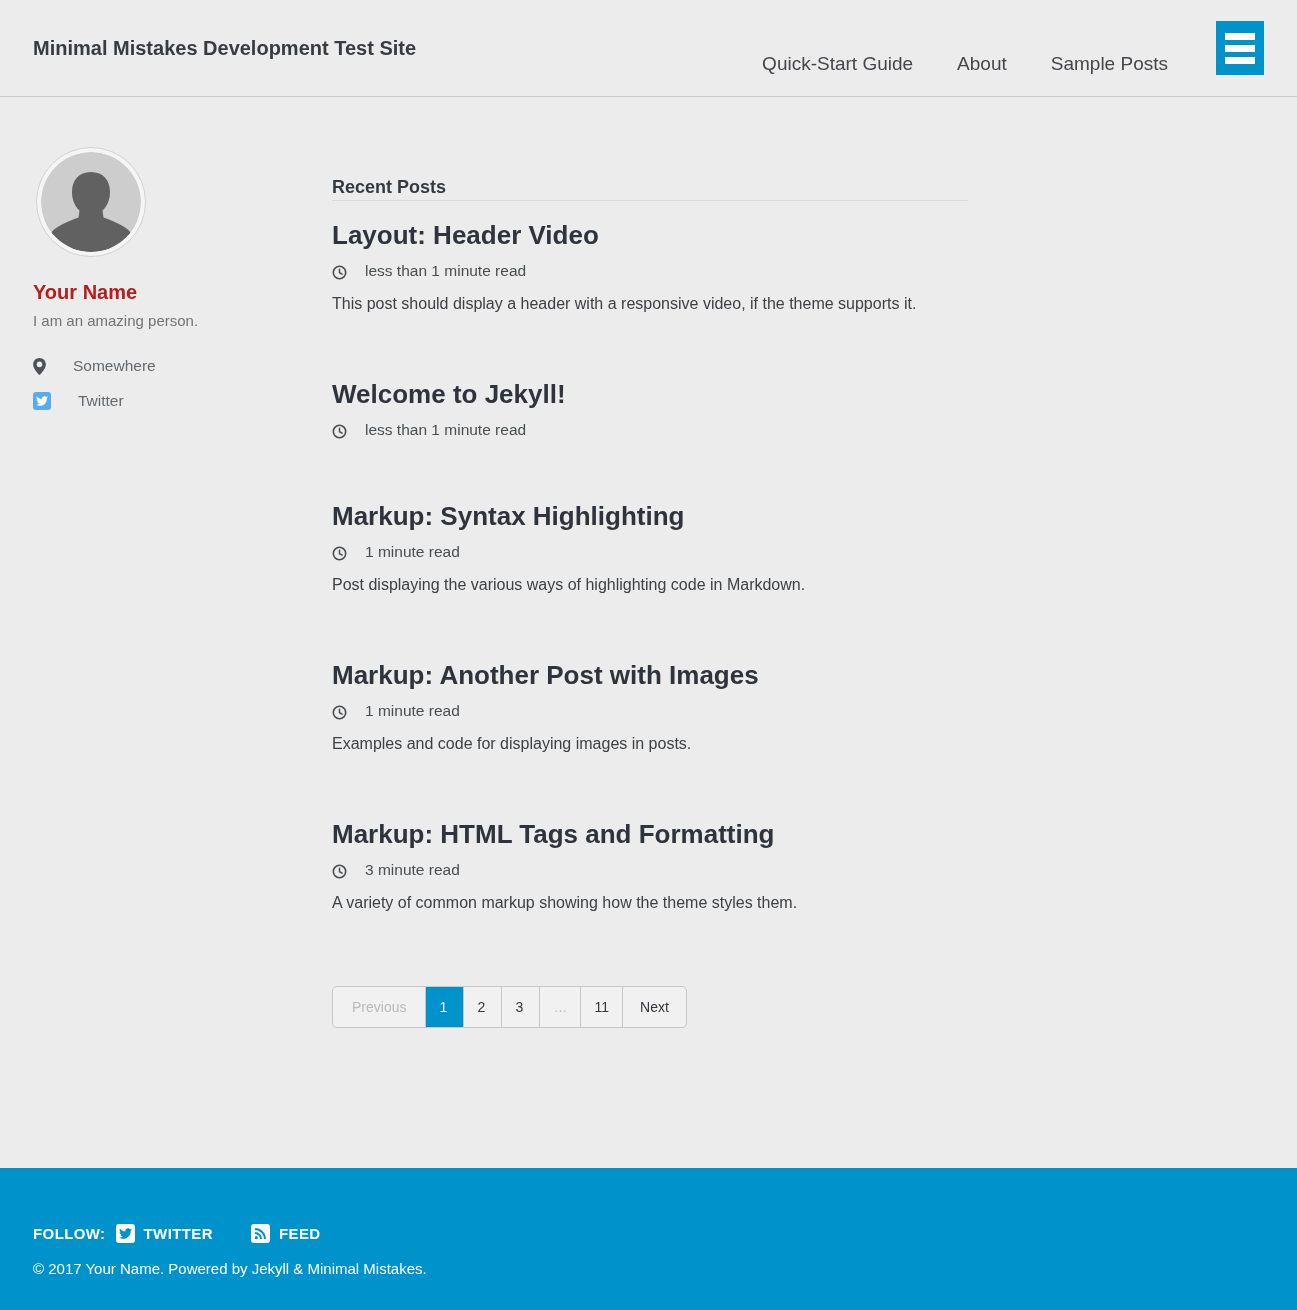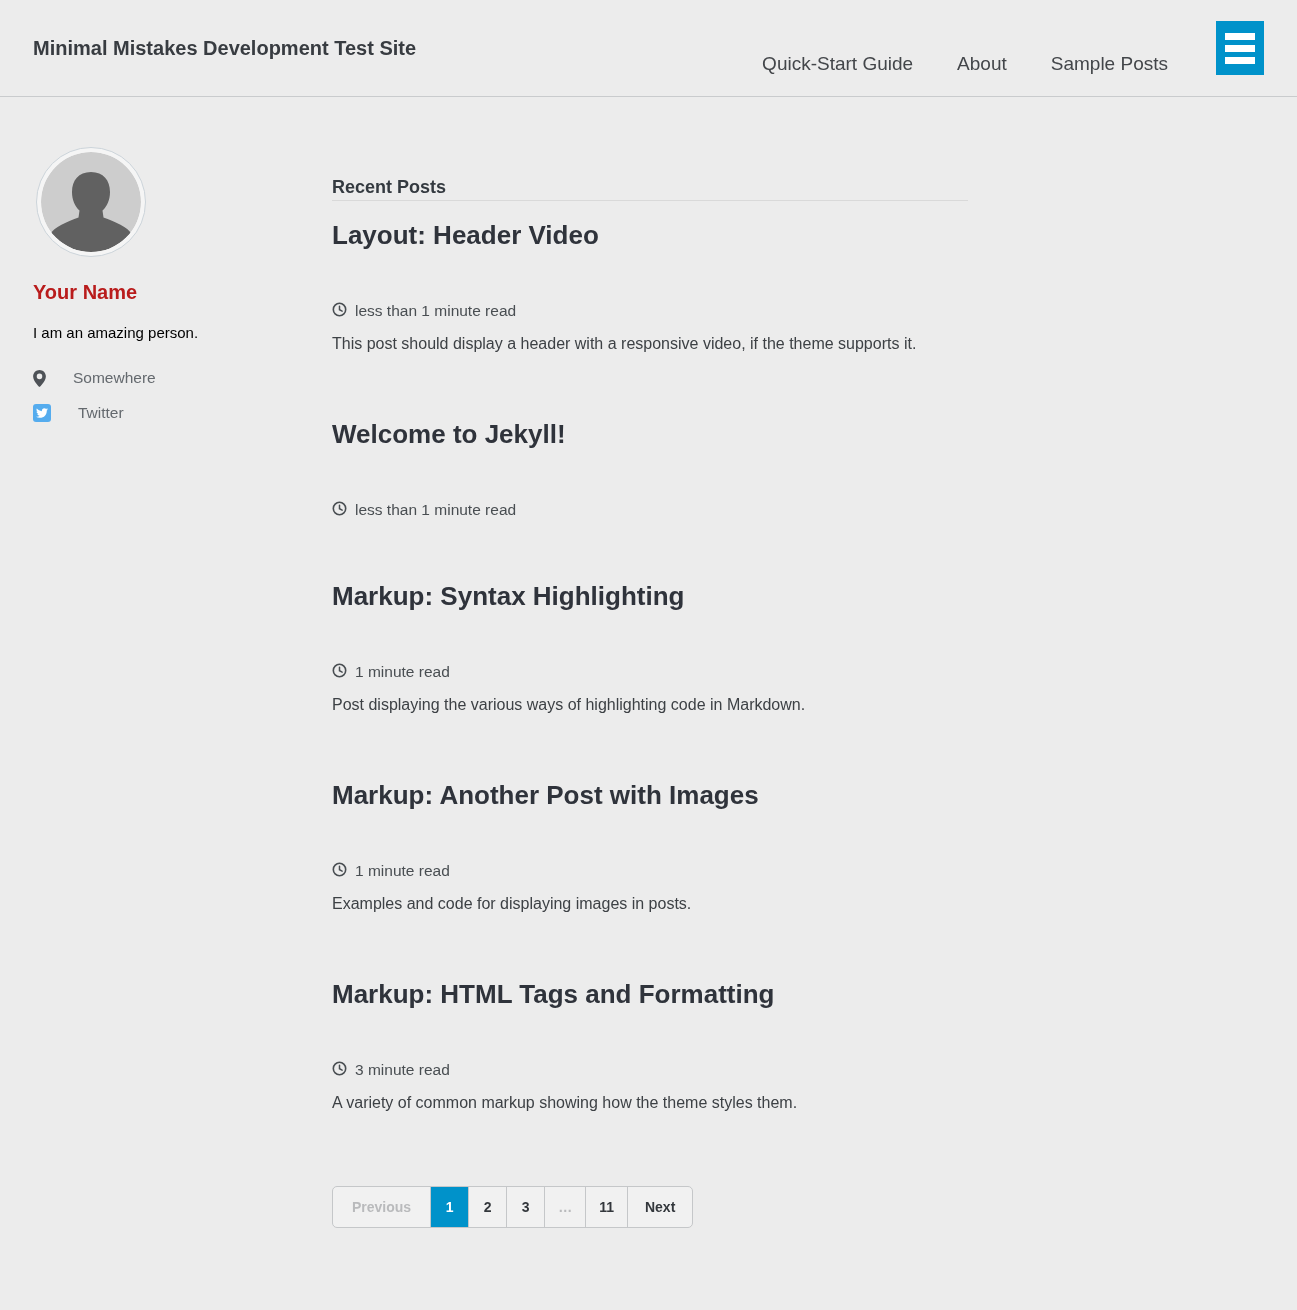--- a/index.html
+++ b/index.html
@@ -77,22 +77,22 @@
   }
   .avatar-ring svg { display: block; border-radius: 50%; }
   .author-name {
     font-size: 20px;
     font-weight: bold;
     color: #b91c1c;
     margin: 24px 0 0 0;
   }
   .author-bio {
     font-size: 15px;
-    color: #000000;
-    margin: 20px 0 0 0;
+    color: #737373;
+    margin: 8px 0 0 0;
   }
   .author-links { margin-top: 28px; }
   .author-link-row {
     display: flex;
     align-items: center;
     gap: 27px;
     margin-bottom: 17px;
     font-size: 15.5px;
     color: #64696e;
   }
@@ -120,26 +120,25 @@
     font-size: 26px;
     font-weight: bold;
     color: #2f333b;
     margin: 0 0 11px 0;
     text-decoration: none;
     display: inline-block;
     cursor: pointer;
   }
   .post-meta {
     display: flex;
-    align-items: flex-start;
-    gap: 8px;
+    align-items: flex-end;
+    gap: 18px;
     font-size: 15.5px;
     color: #494e52;
     margin-bottom: 11px;
-    margin-top: 40px;
   }
   .post-meta svg { flex: 0 0 auto; }
   .post-excerpt {
     font-size: 16px;
     color: #3d4145;
     line-height: 1.63;
     margin: 0;
     max-width: 636px;
   }
 
@@ -147,25 +146,25 @@
   .pagination {
     display: inline-flex;
     border: 1px solid #c5c7c9;
     border-radius: 5px;
     overflow: hidden;
     margin-top: 8px;
     background: #f1f1f1;
   }
   .page-btn {
     font-size: 14px;
-    font-weight: bold;
+    font-weight: normal;
     color: #33373c;
     padding: 12px 13px;
     min-width: 11px;
-    text-align: center;
+    text-align: left;
     border-right: 1px solid #c5c7c9;
     text-decoration: none;
     cursor: pointer;
   }
   .page-btn:last-child { border-right: none; }
   .page-btn.prev { padding: 12px 19px; }
   .page-btn.next { padding: 12px 17px; }
   .page-btn.disabled { color: #b9babc; cursor: default; }
   .page-btn.active { background: #0092ca; color: #ffffff; }
 

